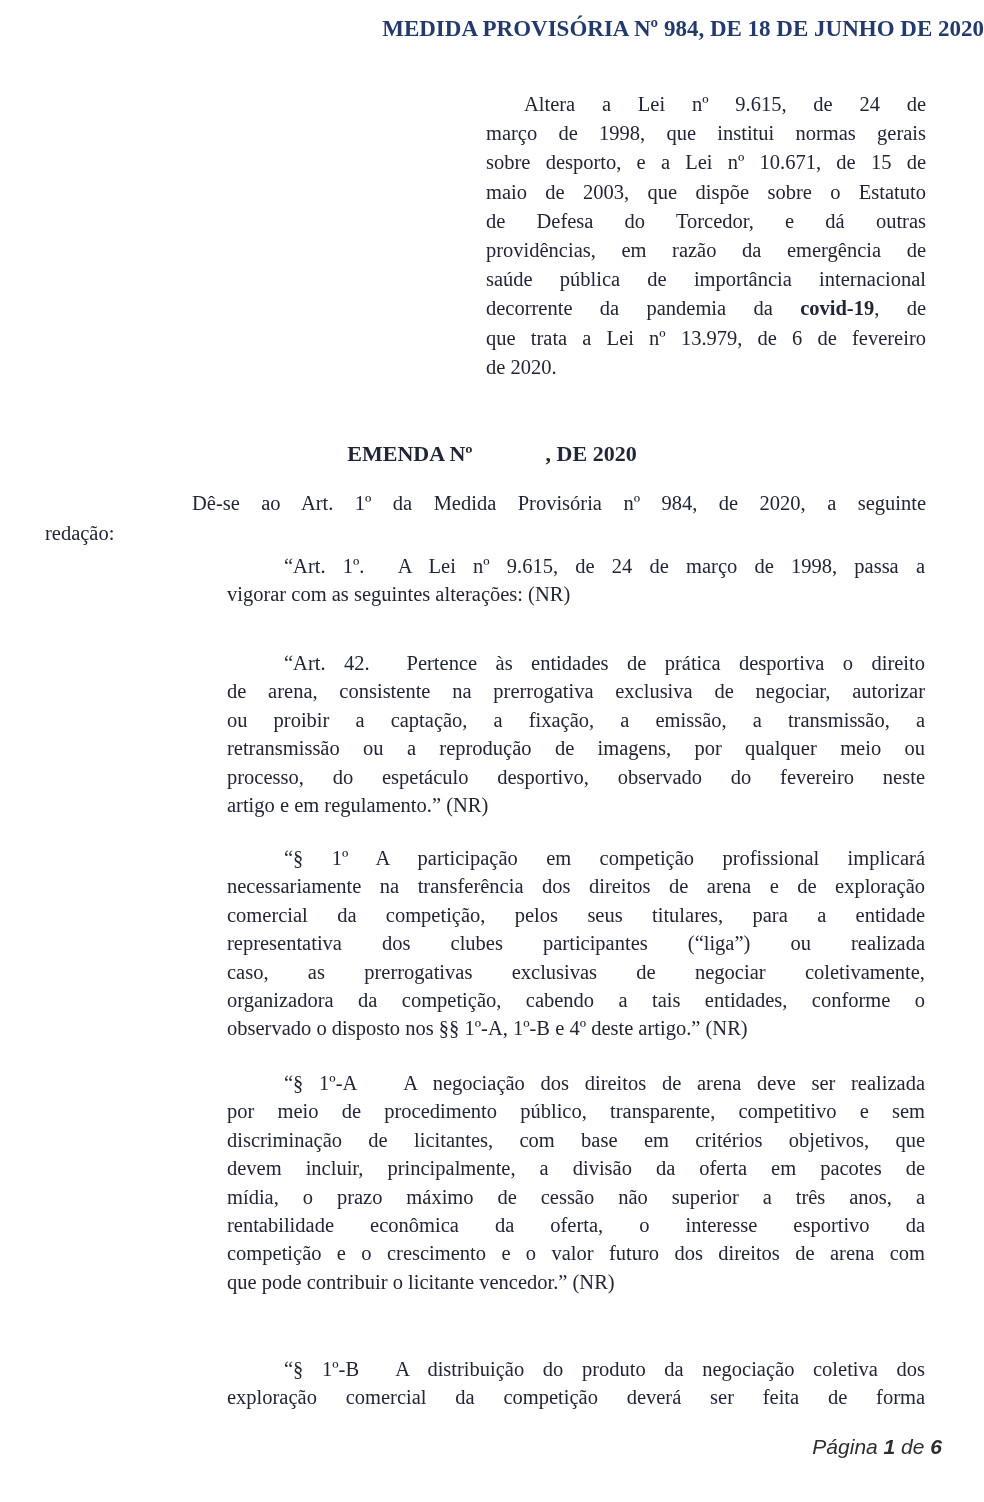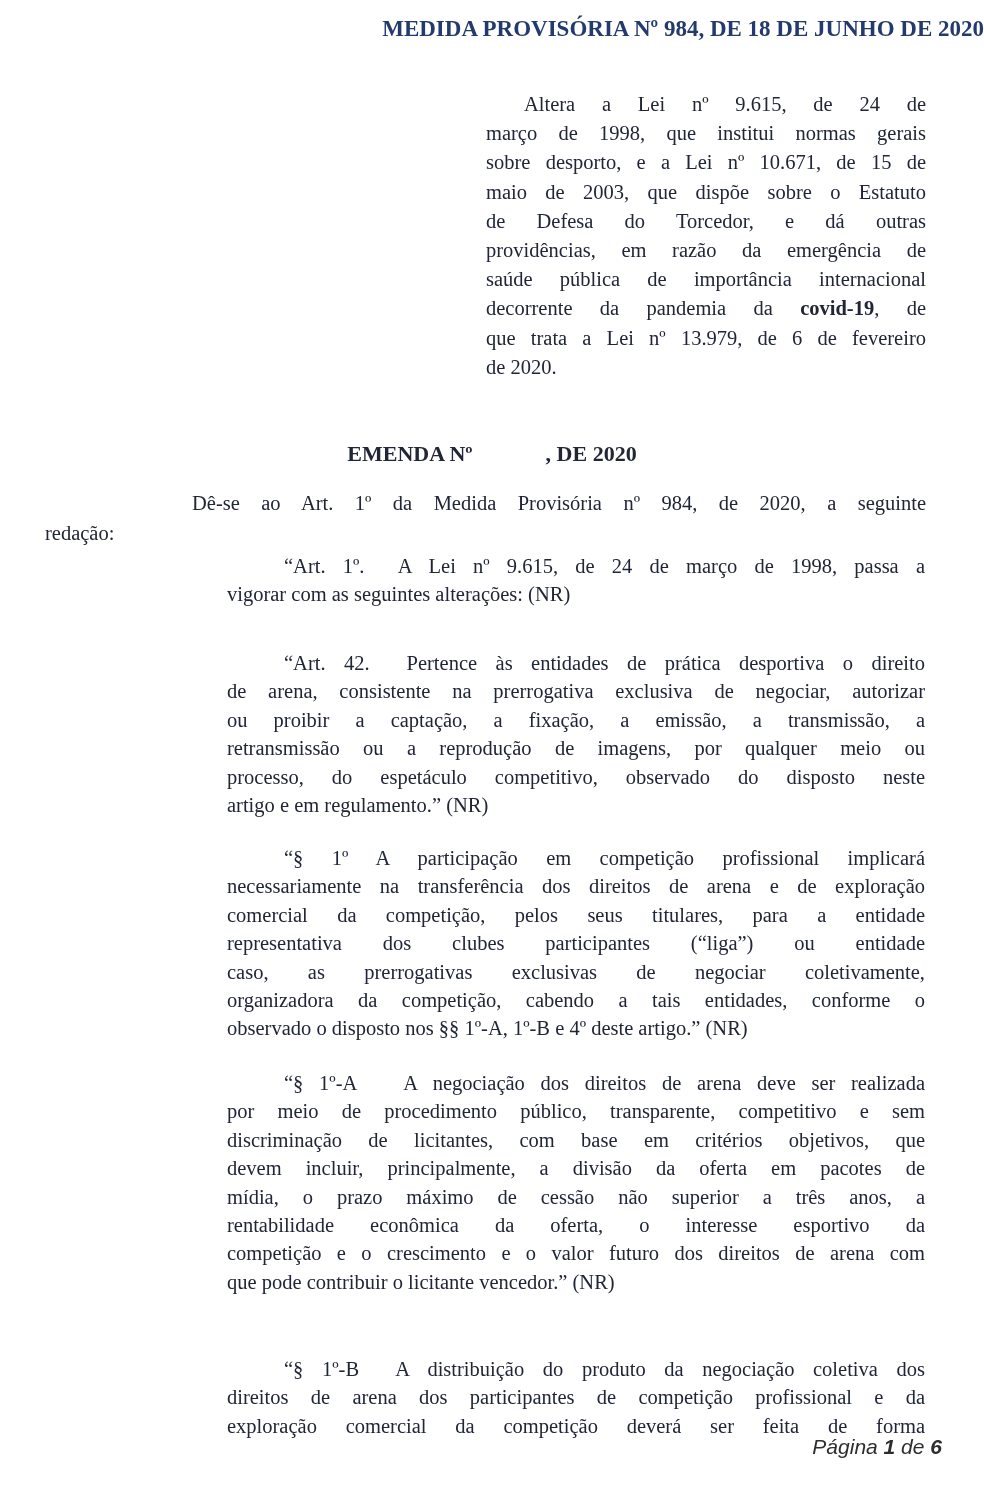--- a/index.html
+++ b/index.html
@@ -96,48 +96,47 @@
   <div class="quote para" id="q-art1">
       <div class="line first">“Art. 1º.&nbsp; A Lei nº 9.615, de 24 de março de 1998, passa a</div>
       <div class="line last">vigorar com as seguintes alterações: (NR)</div>
     </div>
 
   <div class="quote para" id="q-art42">
       <div class="line first">“Art. 42.&nbsp; Pertence às entidades de prática desportiva o direito</div>
       <div class="line">de arena, consistente na prerrogativa exclusiva de negociar, autorizar</div>
       <div class="line">ou proibir a captação, a fixação, a emissão, a transmissão, a</div>
       <div class="line">retransmissão ou a reprodução de imagens, por qualquer meio ou</div>
-      <div class="line">processo, do espetáculo competitivo, observado do disposto neste</div>
+      <div class="line">processo, do espetáculo desportivo, observado do fevereiro neste</div>
       <div class="line last">artigo e em regulamento.” (NR)</div>
     </div>
 
   <div class="quote para" id="q-par1">
       <div class="line first">“§ 1º A participação em competição profissional implicará</div>
       <div class="line">necessariamente na transferência dos direitos de arena e de exploração</div>
       <div class="line">comercial da competição, pelos seus titulares, para a entidade</div>
-      <div class="line">representativa dos clubes participantes (“liga”) ou entidade</div>
+      <div class="line">representativa dos clubes participantes (“liga”) ou realizada</div>
       <div class="line">caso, as prerrogativas exclusivas de negociar coletivamente,</div>
       <div class="line">organizadora da competição, cabendo a tais entidades, conforme o</div>
       <div class="line last">observado o disposto nos §§ 1º-A, 1º-B e 4º deste artigo.” (NR)</div>
     </div>
 
   <div class="quote para" id="q-par1a">
       <div class="line first">“§ 1º-A&nbsp;&nbsp; A negociação dos direitos de arena deve ser realizada</div>
       <div class="line">por meio de procedimento público, transparente, competitivo e sem</div>
       <div class="line">discriminação de licitantes, com base em critérios objetivos, que</div>
       <div class="line">devem incluir, principalmente, a divisão da oferta em pacotes de</div>
       <div class="line">mídia, o prazo máximo de cessão não superior a três anos, a</div>
       <div class="line">rentabilidade econômica da oferta, o interesse esportivo da</div>
       <div class="line">competição e o crescimento e o valor futuro dos direitos de arena com</div>
       <div class="line last">que pode contribuir o licitante vencedor.” (NR)</div>
     </div>
 
   <div class="quote para" id="q-par1b">
       <div class="line first">“§ 1º-B&nbsp; A distribuição do produto da negociação coletiva dos</div>
-      <div class="line">direitos de arena dos participantes de competição profissional e da</div>
       <div class="line">exploração comercial da competição deverá ser feita de forma</div>
     </div>
 
   <div class="page-footer">
     <span>Página </span><b>1</b><span> de </span><b>6</b>
   </div>
 
 </div>
 
 </body></html>

